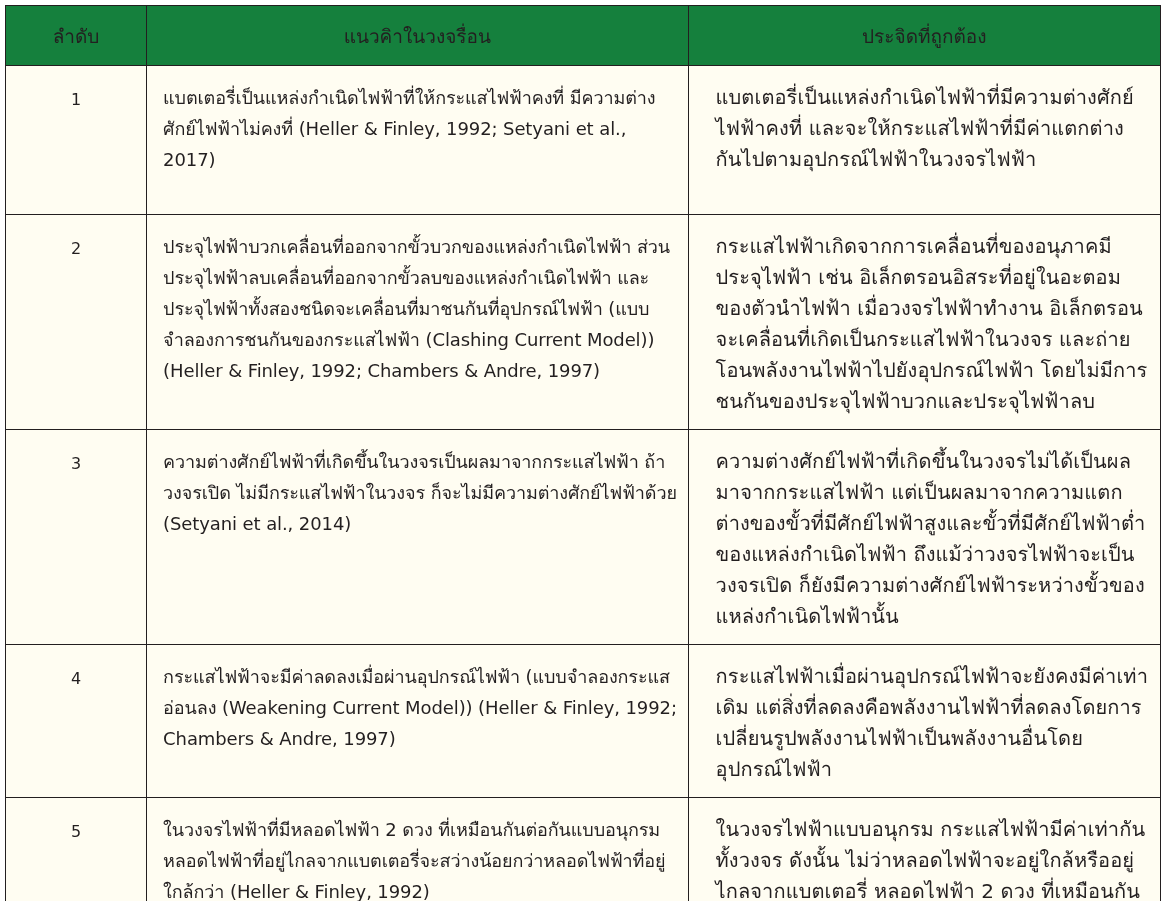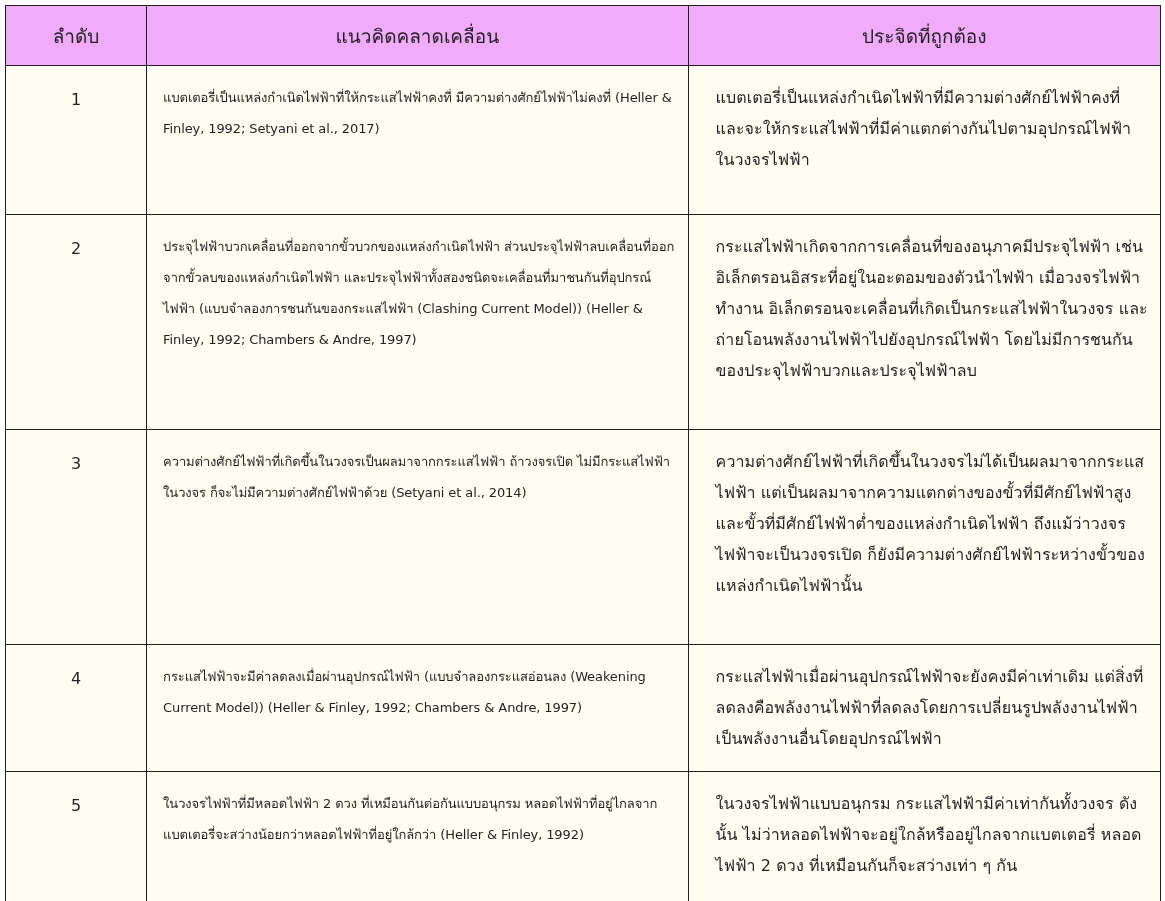--- a/index.html
+++ b/index.html
@@ -22,68 +22,68 @@
       width: 1156px;
       border-collapse: collapse;
       table-layout: fixed;
       background: #fffdf2;
     }
     .table th, .table td {
       border: 1.5px solid #231f20;
       vertical-align: top;
     }
     .table thead th {
-      background: #f0abfc;
+      background: #15803d;
       height: 59px;
       vertical-align: middle;
       text-align: center;
       font-size: 19px;
       font-weight: normal;
       color: #231f20;
       padding: 0;
     }
     .col-num { width: 141px; }
     .col-mis { width: 541px; }
     .col-cor { width: 472px; }
     .table td.num {
       text-align: center;
       font-size: 16px;
       padding-top: 24px;
     }
     .table td.txt {
-      font-size: 13px;
+      font-size: 18px;
       line-height: 31px;
       padding: 16px 10px 12px 16px;
       letter-spacing: -0.1px;
     }
     .table td.txt.cor {
       padding-left: 27px;
       padding-right: 12px;
-      font-size: 16px;
+      font-size: 20px;
       letter-spacing: 0.1px;
     }
     .r1 td { height: 120px; }
     .r2 td { height: 186px; }
     .r3 td { height: 186px; }
     .r4 td { height: 98px; }
     .r5 td { height: 118px; }
   </style>
 </head>
 <body>
 
 <table class="table">
   <colgroup>
     <col class="col-num">
     <col class="col-mis">
     <col class="col-cor">
   </colgroup>
   <thead>
     <tr>
       <th>ลำดับ</th>
-      <th>แนวคิดคลาดเคลื่อน</th>
+      <th>แนวคิาในวงจรื่อน</th>
       <th>ประจิดที่ถูกต้อง</th>
     </tr>
   </thead>
   <tbody>
     <tr class="r1">
       <td class="num">1</td>
       <td class="txt mis">แบตเตอรี่เป็นแหล่งกำเนิดไฟฟ้าที่ให้กระแสไฟฟ้าคงที่ มีความต่างศักย์ไฟฟ้าไม่คงที่ (Heller &amp; Finley, 1992; Setyani et al., 2017)</td>
       <td class="txt cor">แบตเตอรี่เป็นแหล่งกำเนิดไฟฟ้าที่มีความต่างศักย์ไฟฟ้าคงที่ และจะให้กระแสไฟฟ้าที่มีค่าแตกต่างกันไปตามอุปกรณ์ไฟฟ้าในวงจรไฟฟ้า</td>
     </tr>
     <tr class="r2">

